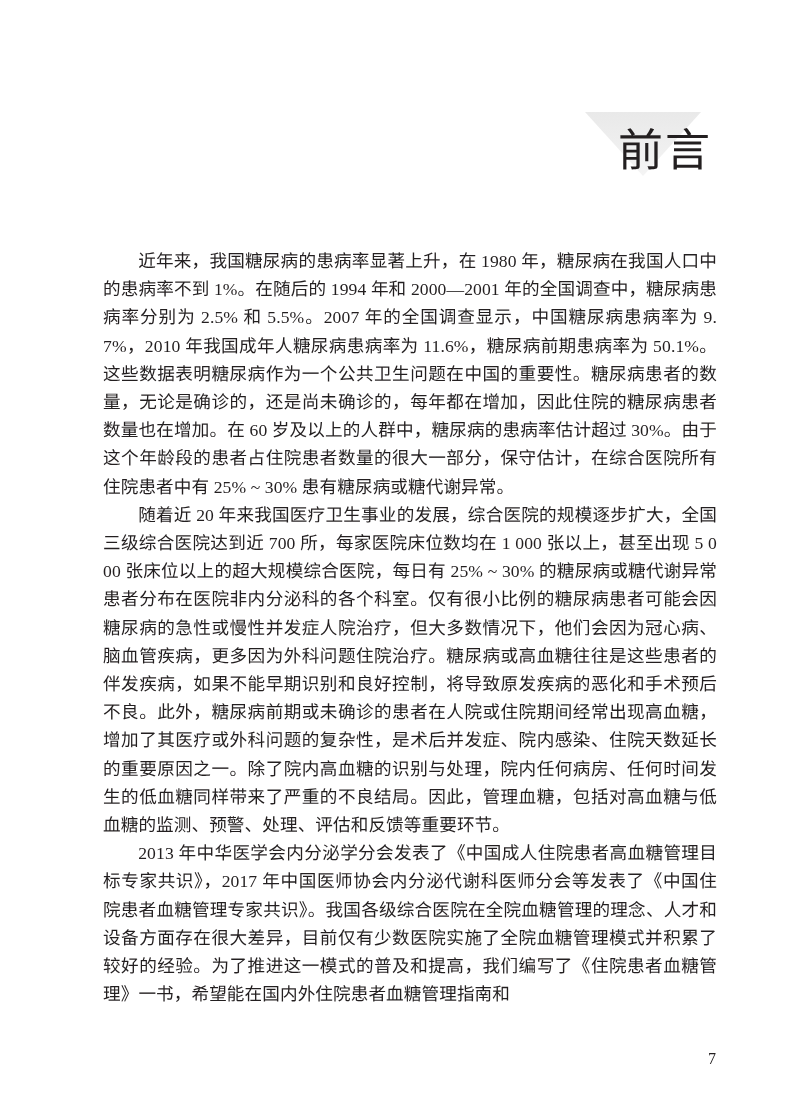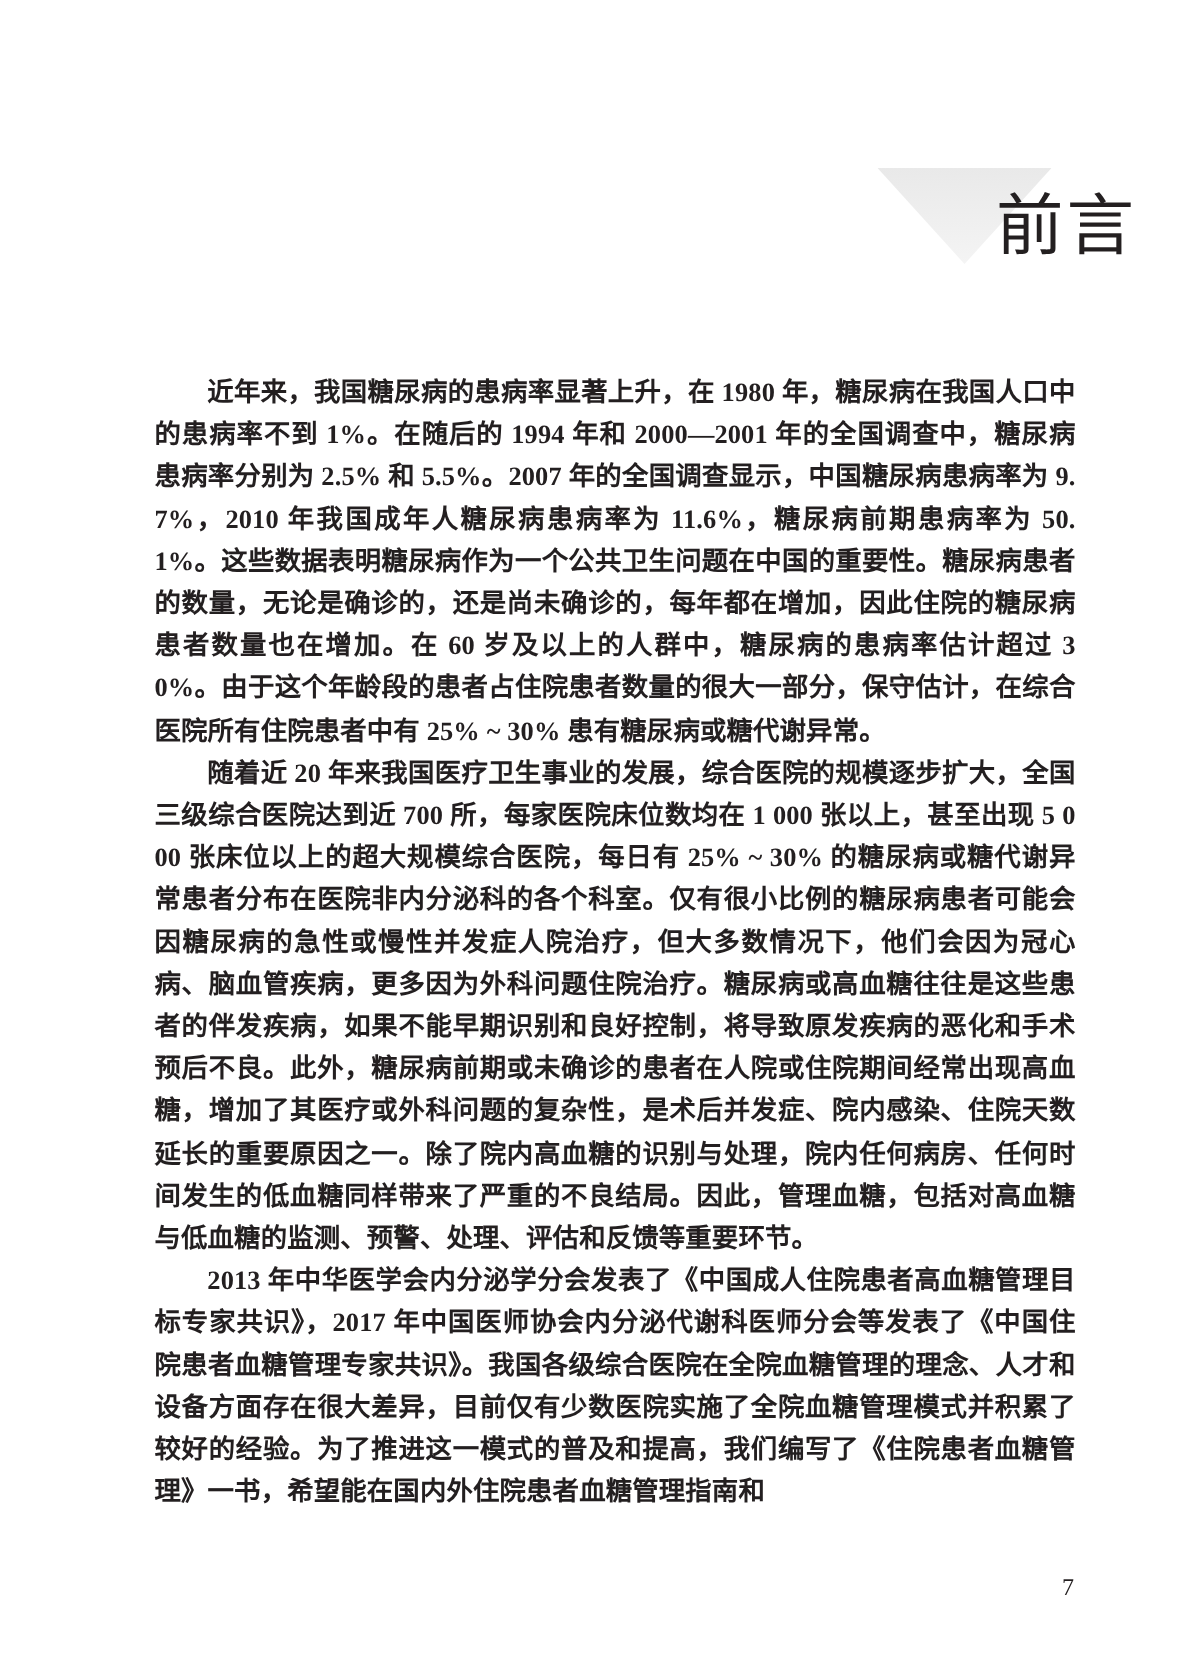--- a/index.html
+++ b/index.html
@@ -40,41 +40,39 @@
     position: absolute;
     left: 0;
     top: 127px;
     width: 712px;
     text-align: right;
     font-size: 45px;
     line-height: 1.08;
     letter-spacing: 2px;
     font-weight: 400;
     color: #231f20;
-    margin-left: 46px;
   }
 
   
   .body-area {
     position: absolute;
     left: 103px;
     top: 247px;
     width: 614px;
   }
   .para {
     margin: 0;
     font-size: 17.6px;
     line-height: 28.2px;
     text-align: justify;
     text-justify: inter-ideograph;
     text-indent: 2em;
     letter-spacing: 0.1px;
     color: #231f20;
     word-break: break-all;
-    font-weight: bold;
   }
 
   
   .page-number {
     position: absolute;
     right: 84px;
     top: 1051px;
     font-size: 16px;
     line-height: 1;
     color: #231f20;

